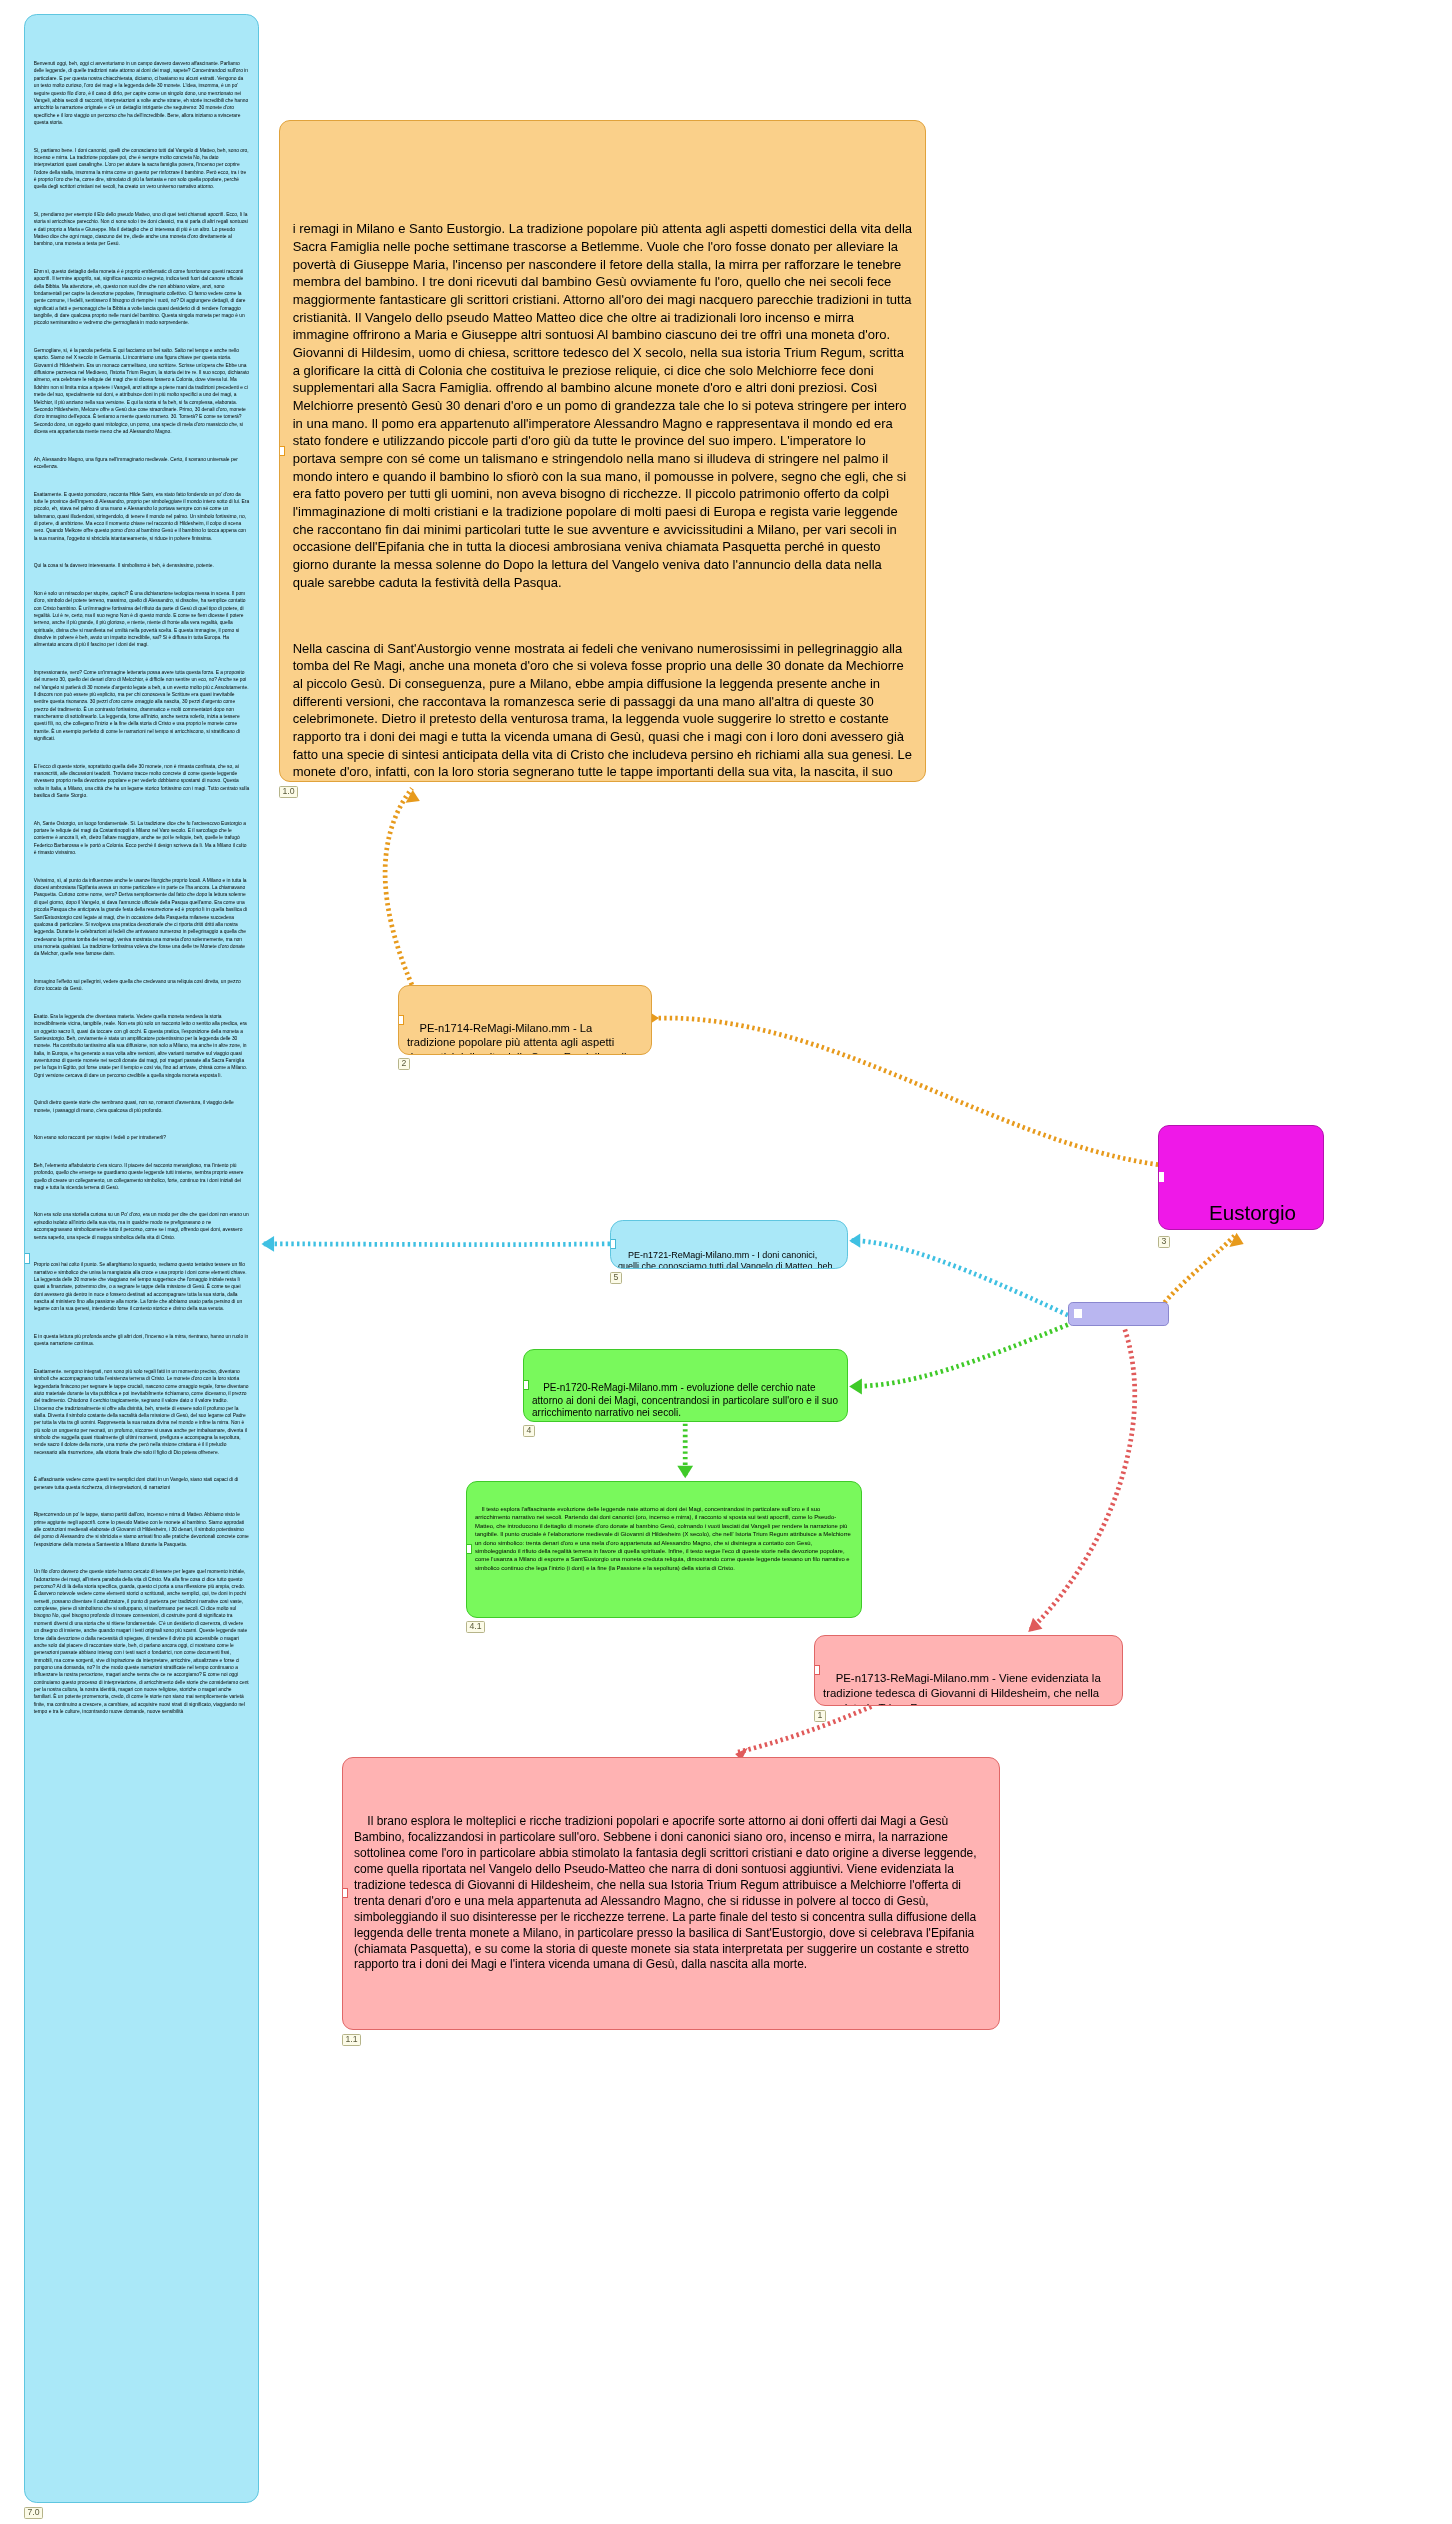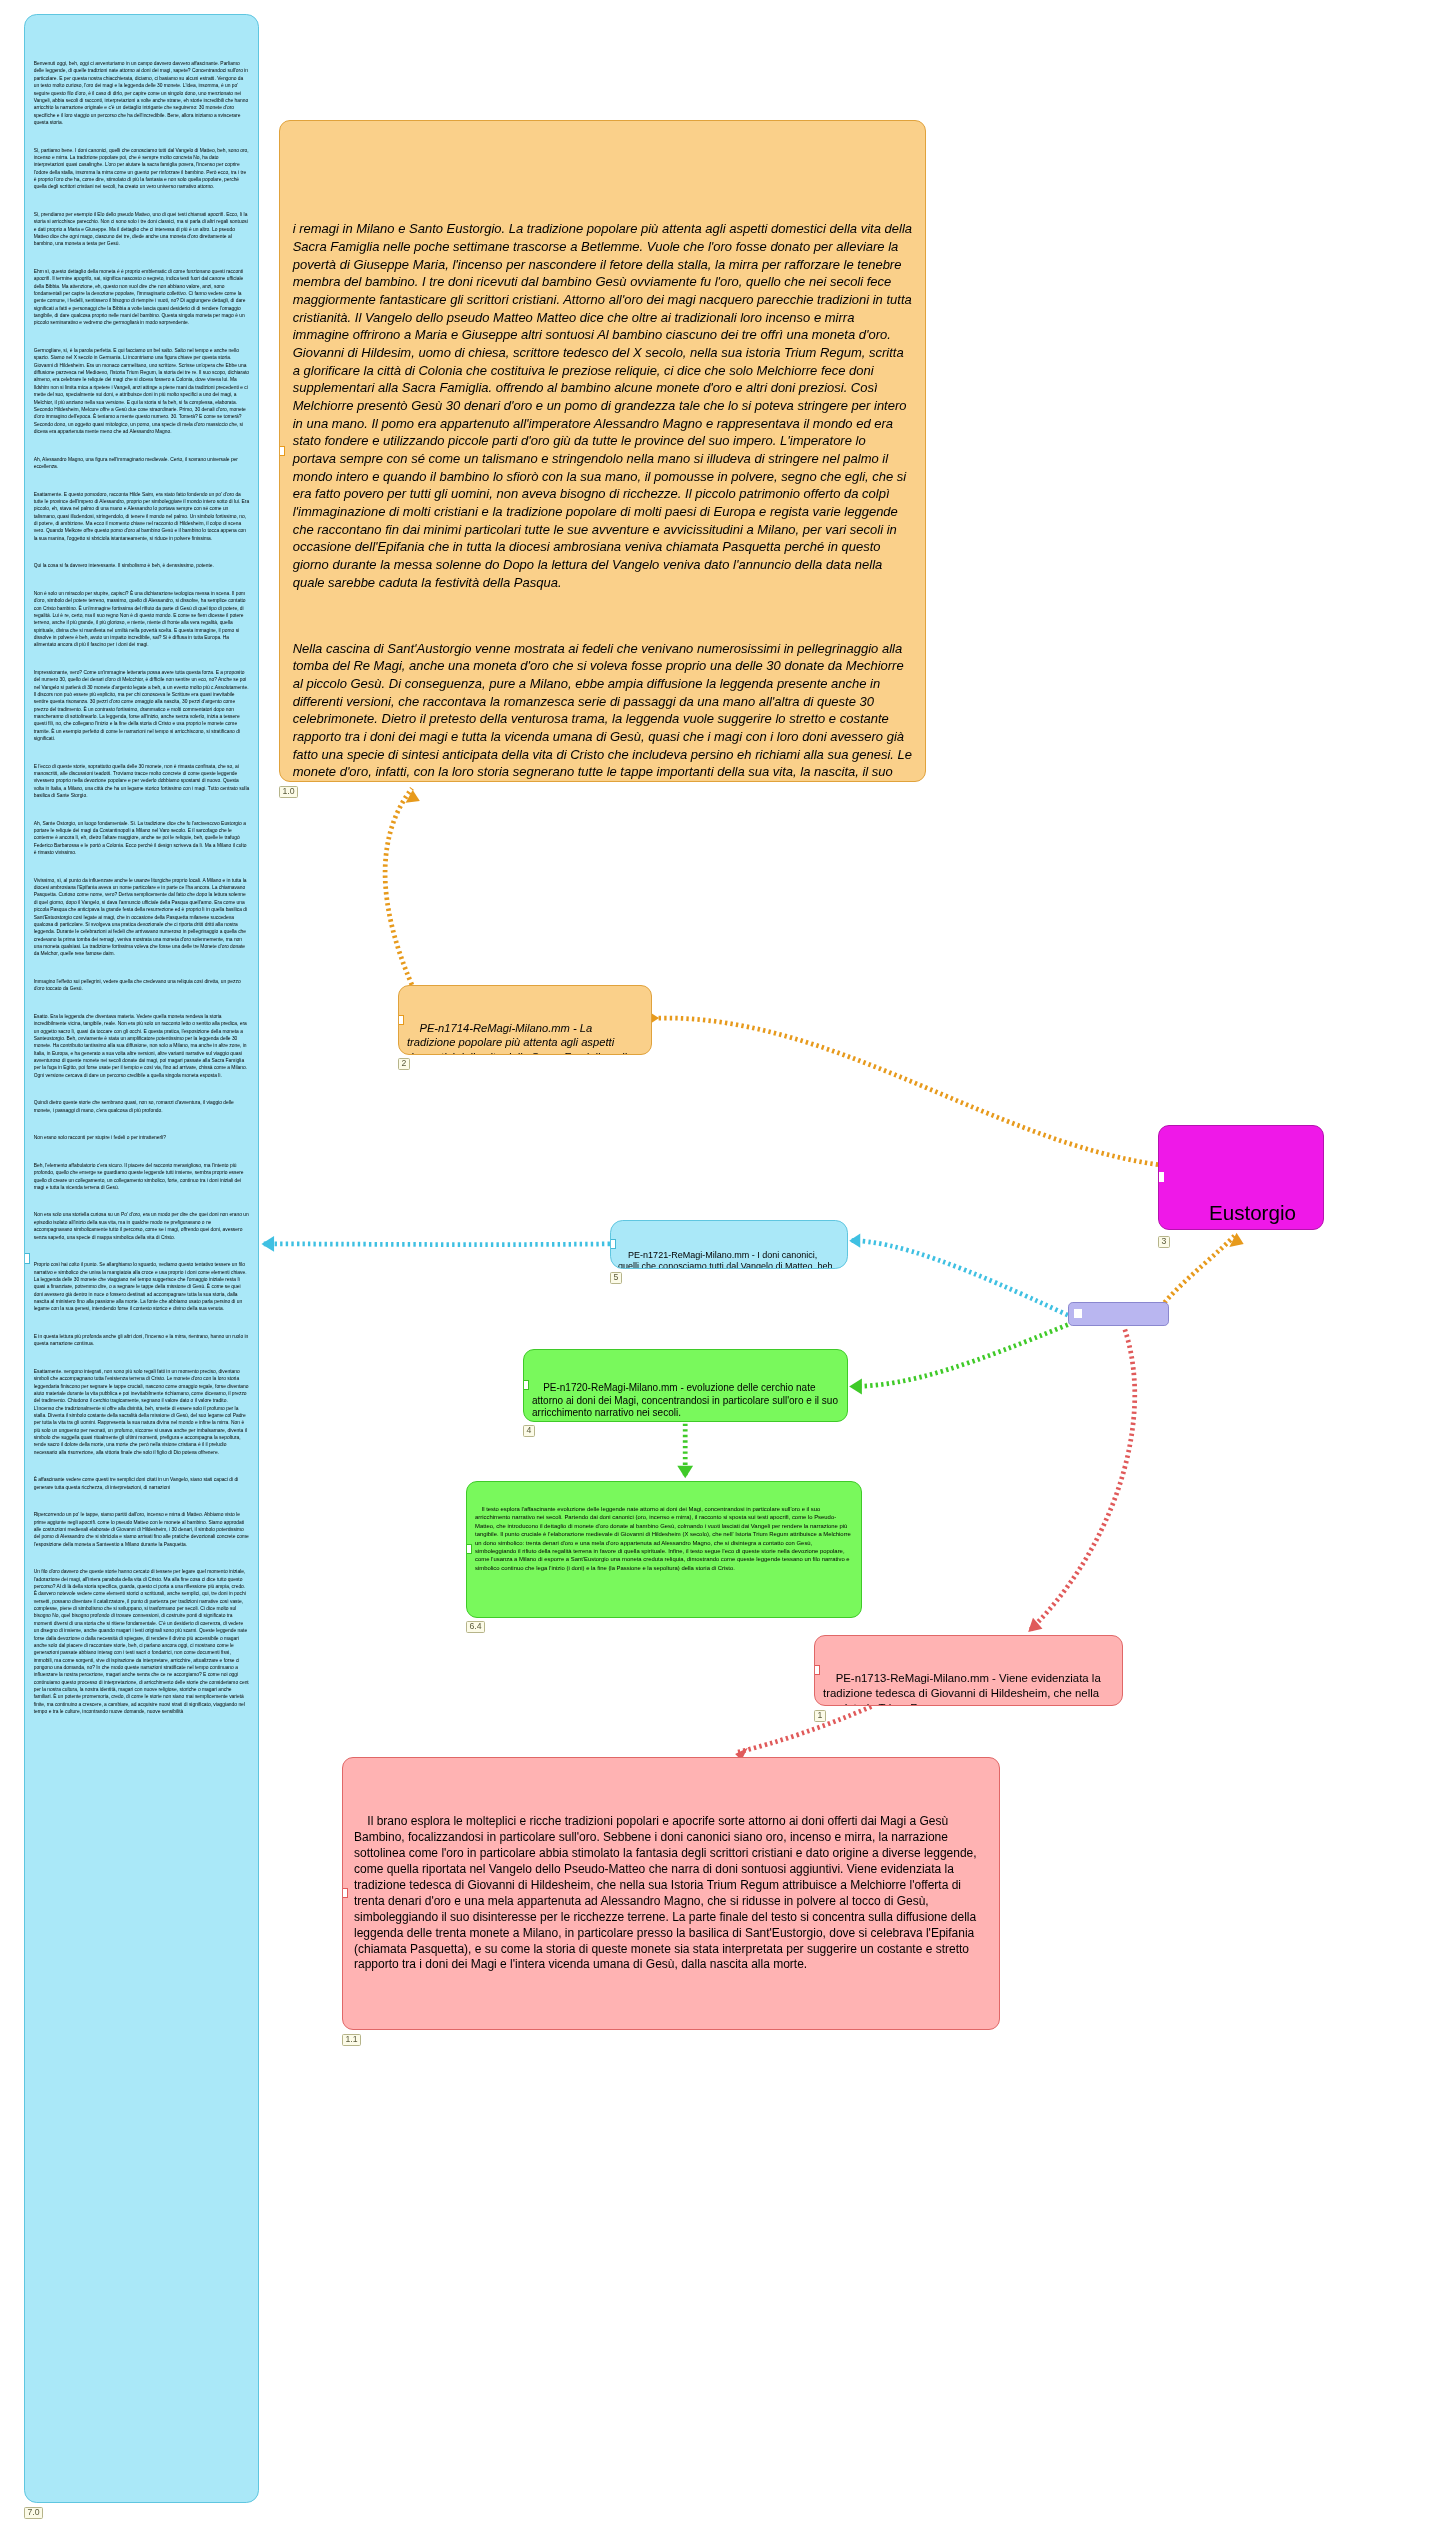--- a/index.html
+++ b/index.html
@@ -36,21 +36,21 @@
     width: 10.3px; height: 10.3px;
     background: #ffffff;
     border: 1.6px solid #e6a020;
     left: -5.5px;
     top: 50%;
     margin-top: -5.5px;
   }
   
   .n-blue      { background: #aae8f8; border-color: #5fc6e0; border-radius: 12.7px; }
   .n-blue .bullet { border-color: #46b8d6; }
-  .n-orange    { background: #fad08a; border-color: #e0a23c; font-style: italic; }
+  .n-orange    { background: #fad08a; border-color: #e0a23c; }
   .n-orange .bullet { border-color: #e79a1c; }
   .n-magenta   { background: #ef18e8; border-color: #b412ae; }
   .n-magenta .bullet { border-color: #ffffff; background: #ffffff; border-width:0.8px; }
   .n-violet    { background: #b9b6f0; border-color: #8a87cf; }
   .n-violet .bullet { border-color: #ffffff; background:#ffffff; }
   .n-green     { background: #79f95c; border-color: #3fca28; }
   .n-green .bullet { border-color: #39c221; }
   .n-pink      { background: #ffb3b3; border-color: #e06767; }
   .n-pink .bullet { border-color: #e05a5a; }
 
@@ -245,21 +245,21 @@
   <div class="node n-green" id="node-1720">
     <span class="bullet"></span>
     <span>PE-n1720-ReMagi-Milano.mm - evoluzione delle cerchio nate attorno ai doni dei Magi, concentrandosi in particolare sull'oro e il suo arricchimento narrativo nei secoli.</span>
   </div>
   <div class="nodeid" style="left:523px; top:1425px;">4</div>
 
   <div class="node n-green" id="node-1720-sum">
     <span class="bullet"></span>
     <span>Il testo esplora l'affascinante evoluzione delle leggende nate attorno ai doni dei Magi, concentrandosi in particolare sull'oro e il suo arricchimento narrativo nei secoli. Partendo dai doni canonici (oro, incenso e mirra), il racconto si sposta sui testi apocrifi, come lo Pseudo-Matteo, che introducono il dettaglio di monete d'oro donate al bambino Gesù, colmando i vuoti lasciati dai Vangeli per rendere la narrazione più tangibile. Il punto cruciale è l'elaborazione medievale di Giovanni di Hildesheim (X secolo), che nell' Istoria Trium Regum attribuisce a Melchiorre un dono simbolico: trenta denari d'oro e una mela d'oro appartenuta ad Alessandro Magno, che si disintegra a contatto con Gesù, simboleggiando il rifiuto della regalità terrena in favore di quella spirituale. Infine, il testo segue l'eco di queste storie nella devozione popolare, come l'usanza a Milano di esporre a Sant'Eustorgio una moneta creduta reliquia, dimostrando come queste leggende tessano un filo narrativo e simbolico continuo che lega l'inizio (i doni) e la fine (la Passione e la sepoltura) della storia di Cristo.</span>
   </div>
-  <div class="nodeid" style="left:466px; top:1621px;">6.4</div>
+  <div class="nodeid" style="left:466px; top:1621px;">4.1</div>
 
   <div class="node n-pink" id="node-1713">
     <span class="bullet"></span>
     <span>PE-n1713-ReMagi-Milano.mm - Viene evidenziata la tradizione tedesca di Giovanni di Hildesheim, che nella sua Istoria Trium Regum</span>
   </div>
   <div class="nodeid" style="left:814px; top:1710px;">1</div>
 
   <div class="node n-pink" id="node-1713-sum">
     <span class="bullet"></span>
     <span>Il brano esplora le molteplici e ricche tradizioni popolari e apocrife sorte attorno ai doni offerti dai Magi a Gesù Bambino, focalizzandosi in particolare sull'oro. Sebbene i doni canonici siano oro, incenso e mirra, la narrazione sottolinea come l'oro in particolare abbia stimolato la fantasia degli scrittori cristiani e dato origine a diverse leggende, come quella riportata nel Vangelo dello Pseudo-Matteo che narra di doni sontuosi aggiuntivi. Viene evidenziata la tradizione tedesca di Giovanni di Hildesheim, che nella sua Istoria Trium Regum attribuisce a Melchiorre l'offerta di trenta denari d'oro e una mela appartenuta ad Alessandro Magno, che si ridusse in polvere al tocco di Gesù, simboleggiando il suo disinteresse per le ricchezze terrene. La parte finale del testo si concentra sulla diffusione della leggenda delle trenta monete a Milano, in particolare presso la basilica di Sant'Eustorgio, dove si celebrava l'Epifania (chiamata Pasquetta), e su come la storia di queste monete sia stata interpretata per suggerire un costante e stretto rapporto tra i doni dei Magi e l'intera vicenda umana di Gesù, dalla nascita alla morte.</span>

